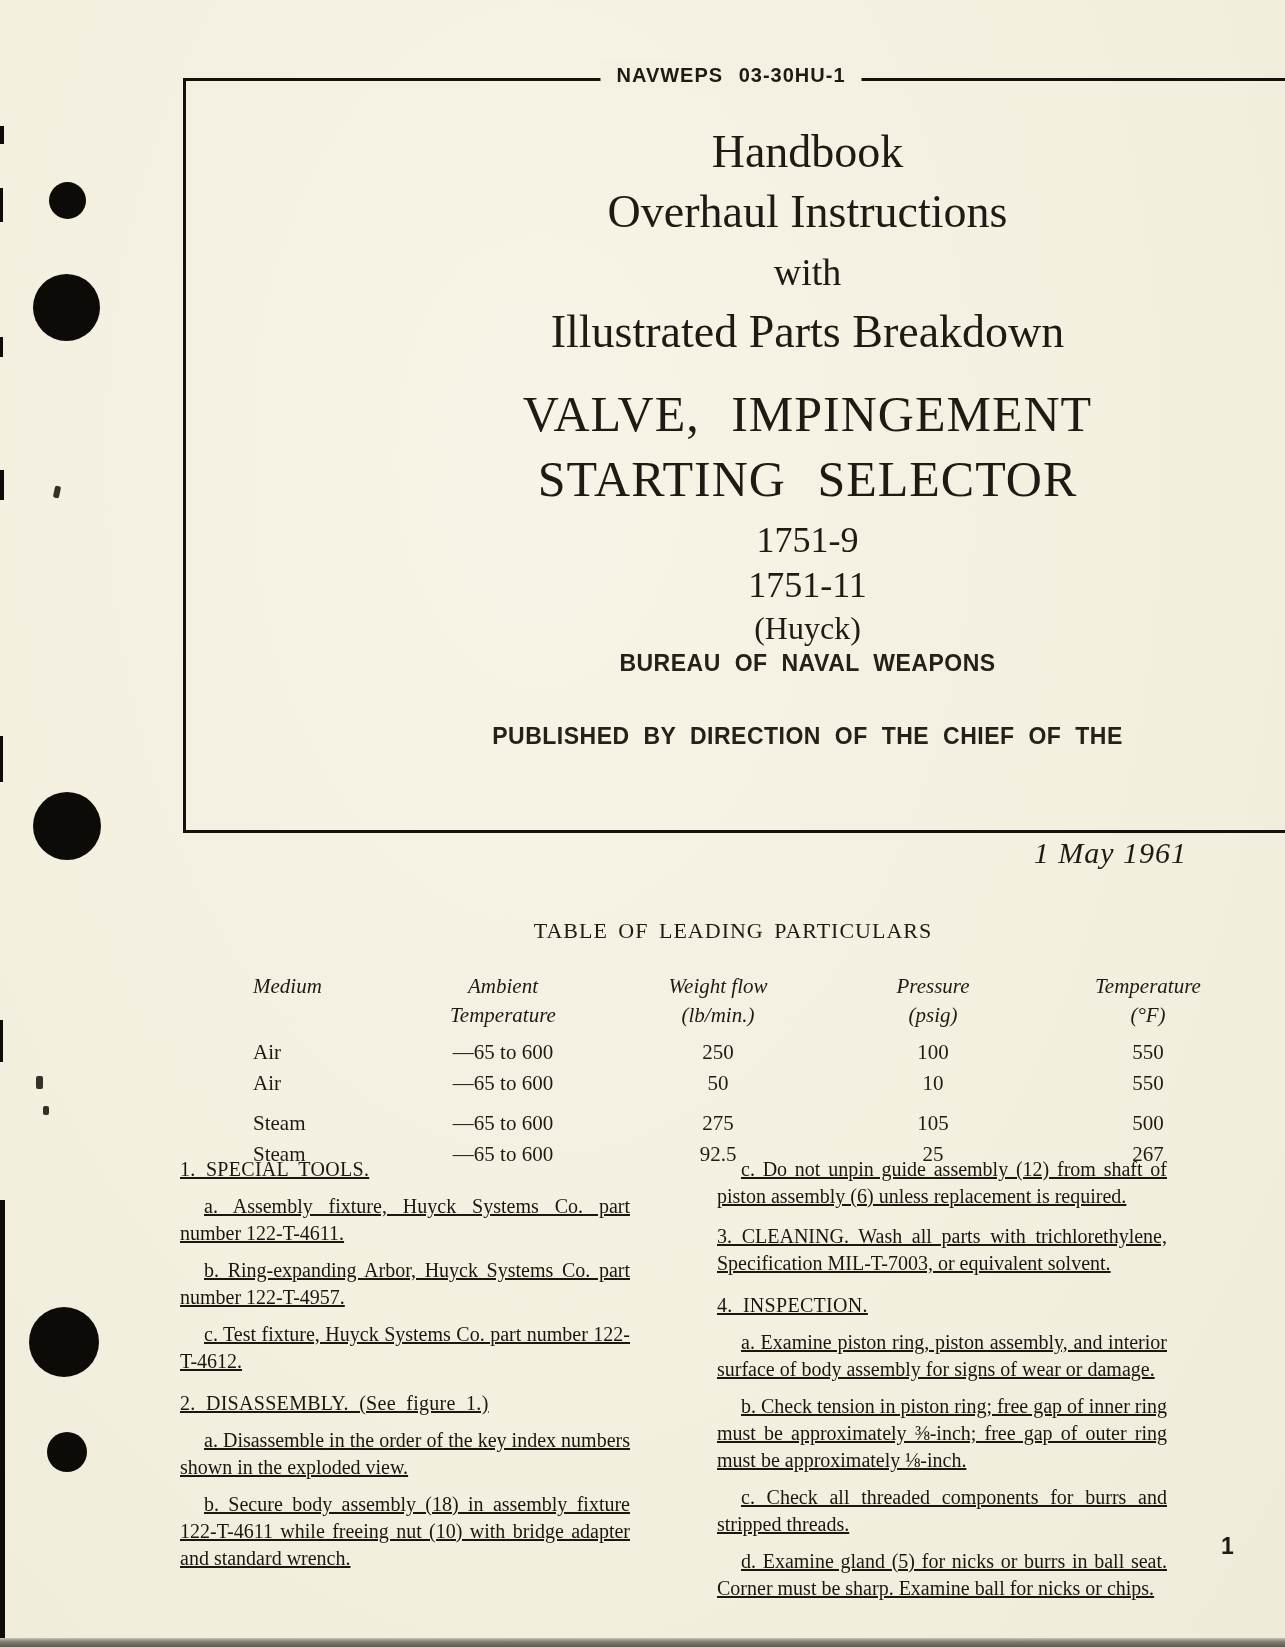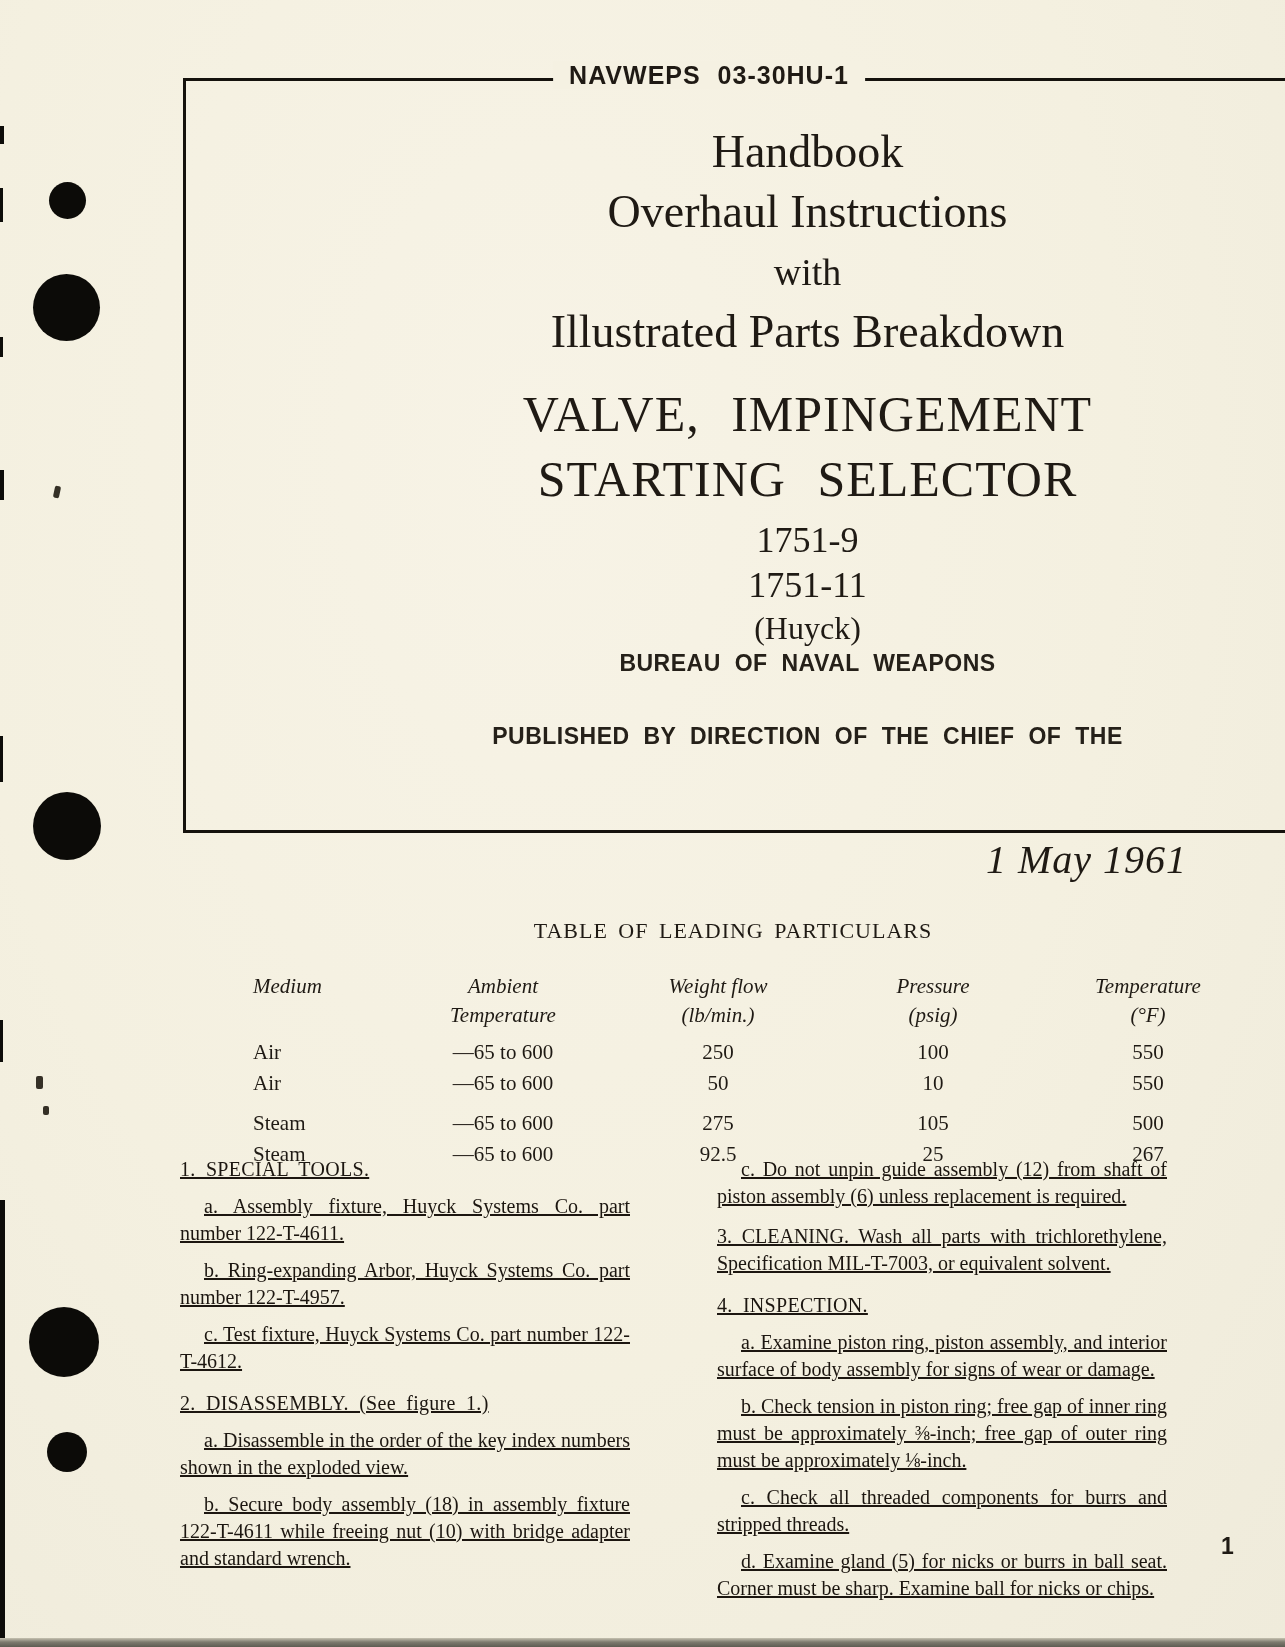--- a/index.html
+++ b/index.html
@@ -17,23 +17,23 @@
   .edge-mark { position:absolute; background:#0d0c09; }
   .bottom-strip {
     position:absolute; left:0; bottom:0; width:1285px; height:9px;
     background:linear-gradient(to bottom,#c6c2b1 0%,#7d7a6e 45%,#5e5c52 100%);
   }
   .hole { position:absolute; background:#0c0b08; border-radius:50%; }
   .speck { position:absolute; background:#353026; border-radius:2px; }
 
   
   .navweps {
-    position:absolute; top:61px; left:709px; transform:translateX(-50%);
+    position:absolute; top:61px; left:731px; transform:translateX(-50%);
     font-family:"Liberation Sans","DejaVu Sans",sans-serif;
-    font-weight:700; font-size:25px; line-height:28px;
+    font-weight:700; font-size:20px; line-height:28px;
     letter-spacing:1px; word-spacing:9px;
     background:#f5f1e2; padding:0 16px; white-space:nowrap; z-index:3;
   }
   .cover-box {
     position:absolute; left:183px; top:78px; width:1249px; height:755px;
     border:3px solid #15120d; box-sizing:border-box; z-index:2;
   }
   .cover-box div { text-align:center; }
   .t-line  { font-size:46px; line-height:60px; }
   .t-with  { font-size:38px; line-height:60px; }
@@ -44,21 +44,21 @@
   .huyck   { font-size:32px; line-height:40px; }
   .pub {
     font-family:"Liberation Sans","DejaVu Sans",sans-serif;
     font-weight:700; font-size:23px; line-height:31px;
     letter-spacing:0.5px; word-spacing:7px; color:#252019;
   }
   .pub-first { margin-top:42px; }
 
   .date-line {
     position:absolute; top:836px; right:98px;
-    font-style:italic; font-size:40px; letter-spacing:1px;
+    font-style:italic; font-size:30px; letter-spacing:1px;
   }
 
   
   .particulars { position:absolute; left:233px; top:918px; width:1000px; }
   .particulars-title {
     text-align:center; font-size:22px; line-height:26px; letter-spacing:1px; word-spacing:4px;font-family:Liberation Serif, serif;
   }
   .p-grid { display:grid; grid-template-columns:14% 26% 17% 26% 17%; }
   .p-head { margin-top:28px; }
   .p-head .cell { text-align:center; font-style:italic; font-size:21px; line-height:29px; }

